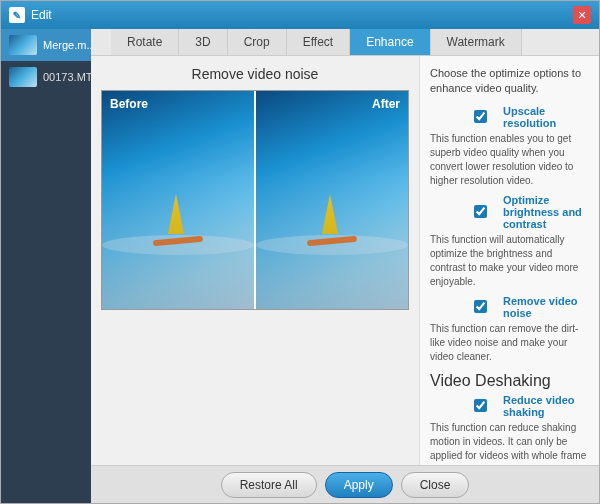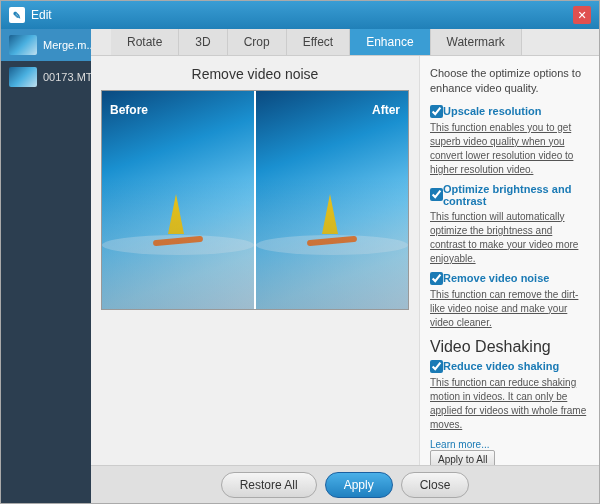--- a/index.html
+++ b/index.html
@@ -135,21 +135,21 @@
     .preview-images {
       display: flex;
       width: 100%;
       border: 1px solid #999;
       background: #000;
       position: relative;
       height: 220px;
     }
     .preview-label {
       position: absolute;
-      top: 12px;
+      top: 6px;
       color: white;
       font-size: 12px;
       font-weight: bold;
       z-index: 2;
     }
     .preview-label.before { left: 8px; }
     .preview-label.after { right: 8px; }
     .preview-image {
       flex: 1;
       background: linear-gradient(160deg, #0a4a80 0%, #1a90d0 30%, #6ec6f0 60%, #b0e4f8 80%, #e0f4fc 100%);
@@ -216,36 +216,36 @@
       color: #444;
       margin-bottom: 8px;
       line-height: 1.4;
     }
     .enhance-option {
       margin-bottom: 6px;
     }
     .enhance-option label {
       display: flex;
       align-items: center;
-      gap: 0;
+      gap: 16px;
       color: #1a7ab5;
       font-weight: bold;
       font-size: 11px;
       cursor: pointer;
+      margin-left: 44px;
     }
     .enhance-option label input[type=checkbox] {
       accent-color: #1a7ab5;
     }
     .enhance-desc {
       color: #555;
       font-size: 10px;
       line-height: 1.4;
       margin-top: 3px;
       margin-left: 0;
-      text-decoration: underline;
     }
     .enhance-section-title {
       font-weight: normal;
       color: #333;
       font-size: 16px;
       margin: 8px 0 4px 0;
     }
     .learn-more {
       color: #1a7ab5;
       text-decoration: none;

